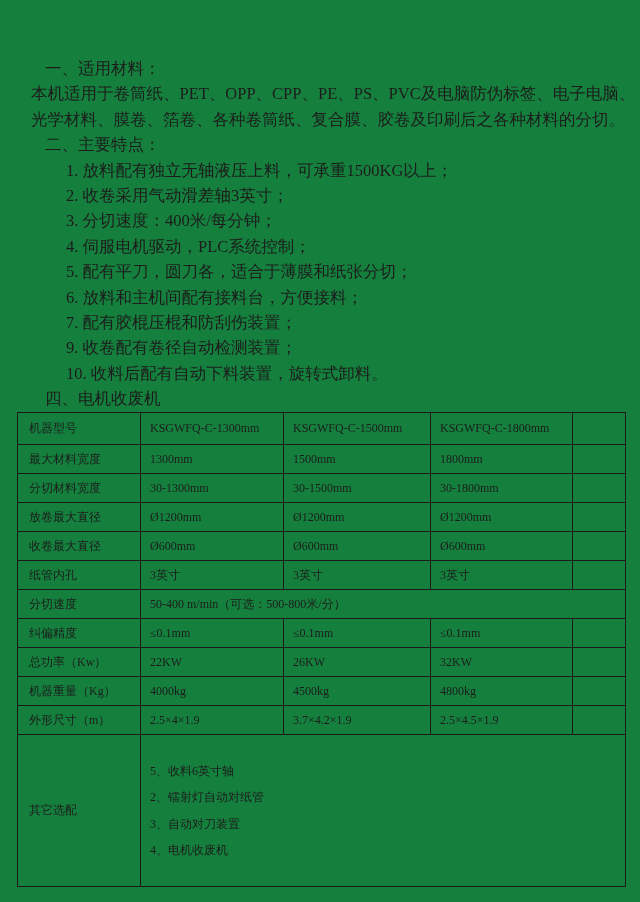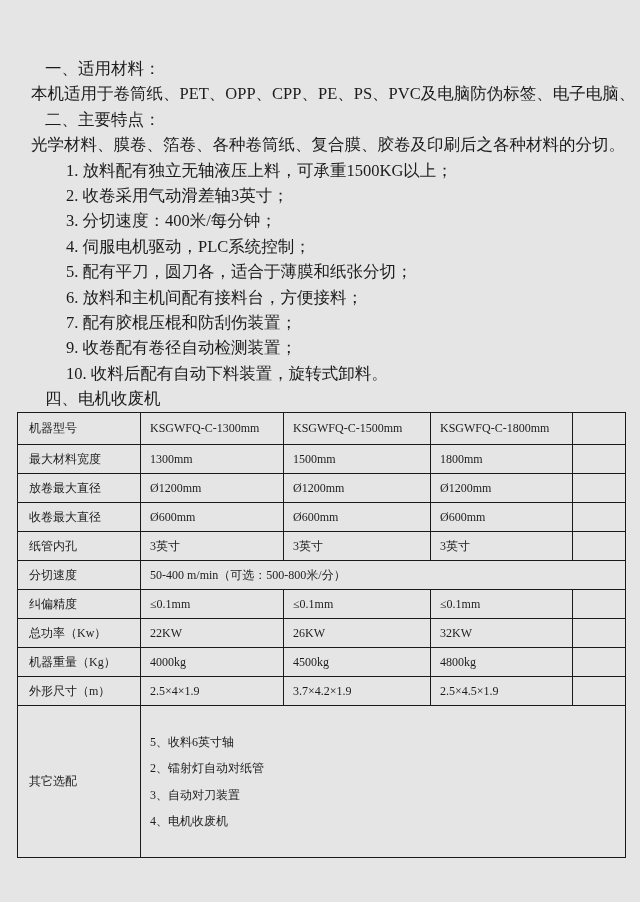--- a/index.html
+++ b/index.html
@@ -6,21 +6,21 @@
   html, body {
     margin: 0; padding: 0;
     background: #ffffff;
     font-family: "Liberation Serif", "DejaVu Serif", serif;
     color: #1c1c1c;
   }
   .page {
     position: relative;
     width: 640px;
     height: 902px;
-    background: #e5e5e5;
+    background: #15803d;
     overflow: hidden;
   }
   .intro {
     padding-top: 56px;
     font-size: 16.5px;
   }
   .intro .line {
     height: 25.4px;
     line-height: 25.4px;
     white-space: nowrap;
@@ -56,22 +56,22 @@
   }
 </style>
 </head>
 <body>
 
 <div class="page">
 
   <div class="intro">
     <div class="line heading">一、适用材料：</div>
     <div class="line para">本机适用于卷筒纸、PET、OPP、CPP、PE、PS、PVC及电脑防伪标签、电子电脑、</div>
+    <div class="line para">光学材料、膜卷、箔卷、各种卷筒纸、复合膜、胶卷及印刷后之各种材料的分切。</div>
     <div class="line heading">二、主要特点：</div>
-    <div class="line para">光学材料、膜卷、箔卷、各种卷筒纸、复合膜、胶卷及印刷后之各种材料的分切。</div>
     <div class="line item">1. 放料配有独立无轴液压上料，可承重1500KG以上；</div>
     <div class="line item">2. 收卷采用气动滑差轴3英寸；</div>
     <div class="line item">3. 分切速度：400米/每分钟；</div>
     <div class="line item">4. 伺服电机驱动，PLC系统控制；</div>
     <div class="line item">5. 配有平刀，圆刀各，适合于薄膜和纸张分切；</div>
     <div class="line item">6. 放料和主机间配有接料台，方便接料；</div>
     <div class="line item">7. 配有胶棍压棍和防刮伤装置；</div>
     <div class="line item">9. 收卷配有卷径自动检测装置；</div>
     <div class="line item">10. 收料后配有自动下料装置，旋转式卸料。</div>
     <div class="line heading">四、电机收废机</div>
@@ -91,20 +91,27 @@
         <td>KSGWFQ-C-1300mm</td>
         <td>KSGWFQ-C-1500mm</td>
         <td>KSGWFQ-C-1800mm</td>
         <td></td>
       </tr>
       <tr>
         <td class="lbl">最大材料宽度</td>
         <td>1300mm</td>
         <td>1500mm</td>
         <td>1800mm</td>
+        <td></td>
+      </tr>
+      <tr>
+        <td class="lbl">分切材料宽度</td>
+        <td>30-1300mm</td>
+        <td>30-1500mm</td>
+        <td>30-1800mm</td>
         <td></td>
       </tr>
       <tr>
         <td class="lbl">放卷最大直径</td>
         <td>Ø1200mm</td>
         <td>Ø1200mm</td>
         <td>Ø1200mm</td>
         <td></td>
       </tr>
       <tr>

